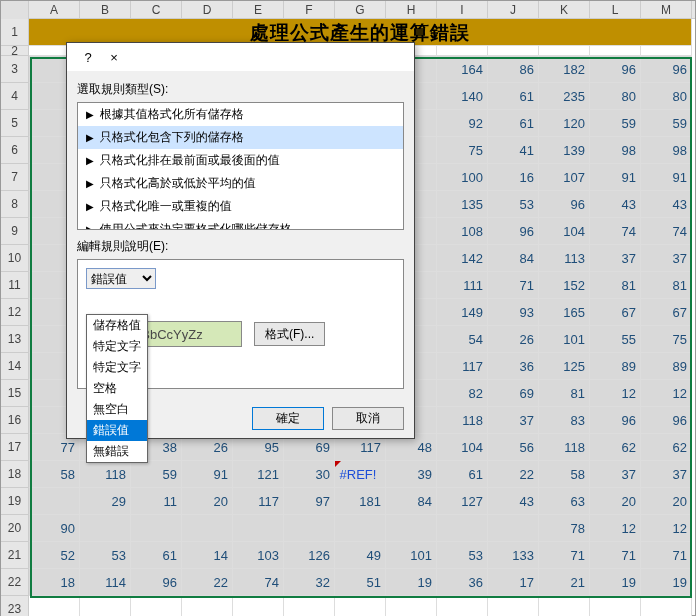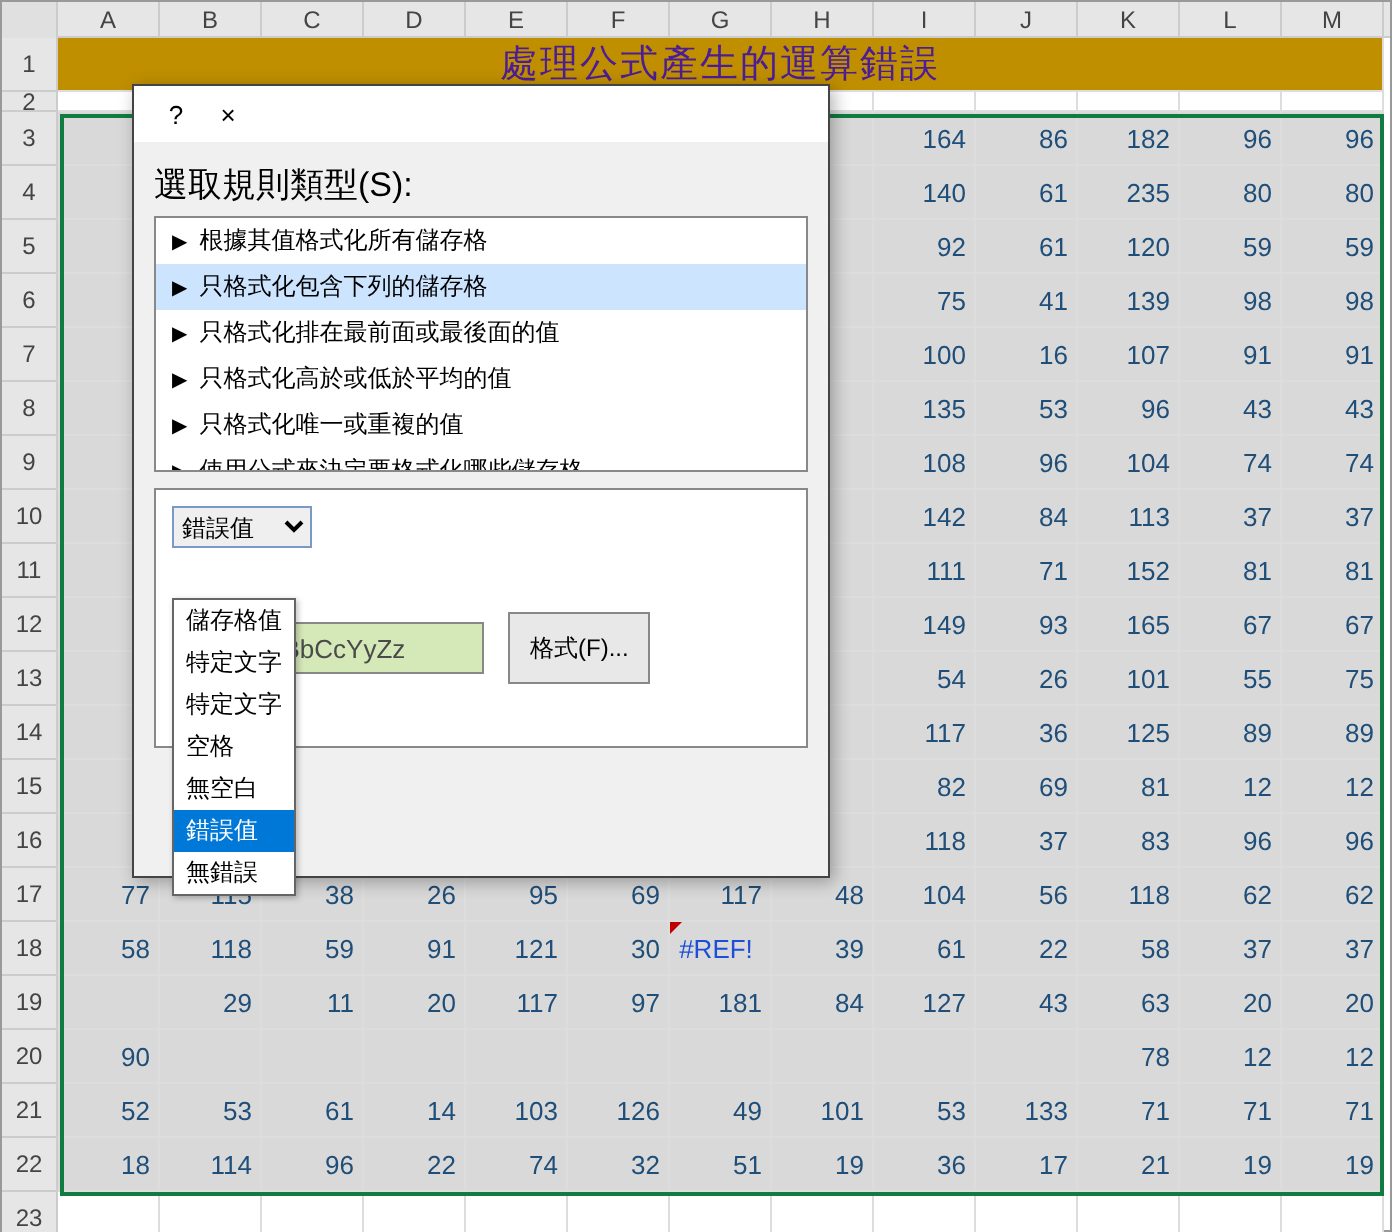--- a/index.html
+++ b/index.html
@@ -6,48 +6,48 @@
 body{background:#fff;width:696px;height:616px;overflow:hidden;position:relative;font-size:13px}
 .sheet{position:absolute;top:0;left:0;width:696px;height:616px;border:1px solid #999}
 .colhdr{display:flex;height:18px;background:#e6e6e6;border-bottom:1px solid #ccc}
 .rh{width:28px;height:18px;background:#e0e0e0;border-right:1px solid #ccc}
 .ch{flex:0 0 51px;text-align:center;font-size:12px;color:#444;border-right:1px solid #ccc;line-height:18px}
 .rows{position:relative}
 .row{display:flex;height:27px}
 .rnum{flex:0 0 28px;background:#e6e6e6;border-right:1px solid #ccc;border-bottom:1px solid #ccc;text-align:center;font-size:12px;color:#444;line-height:27px}
 .cell{flex:0 0 51px;border-right:1px solid #ddd;border-bottom:1px solid #ddd;text-align:right;padding-right:4px;line-height:27px;font-size:13px;color:#1f4e79;background:#d9d9d9}
 .title-row{height:27px}
-.title-merged{flex:0 0 663px;background:#bf8f00;border-right:1px solid #ddd;border-bottom:1px solid #ddd;color:#4c1d95;font-weight:normal;font-size:19px;text-align:center;line-height:27px;letter-spacing:1px}
+.title-merged{flex:0 0 663px;background:#bf8f00;border-right:1px solid #ddd;border-bottom:1px solid #ddd;color:#000000;font-weight:bold;font-size:19px;text-align:center;line-height:27px;letter-spacing:1px}
 .row2 .rnum{height:10px;line-height:10px}
 .row2{height:10px}
 .row2 .cell{height:10px;background:#fff}
 .sel{position:absolute;left:29px;top:56px;width:662px;height:541px;border:2px solid #107c41;pointer-events:none}
 .row23 .cell{background:#fff}
 .err{color:#1d4ed8;position:relative}
 .err::before{content:"";position:absolute;top:0;left:0;border-top:6px solid #c00000;border-right:6px solid transparent}
 
 .dlg{position:absolute;left:66px;top:42px;width:349px;height:397px;background:#f0f0f0;border:1px solid #444;box-shadow:2px 2px 8px rgba(0,0,0,.3);z-index:10}
 .dlg-t{height:28px;background:#fff;display:flex;align-items:center;padding:0 8px;font-size:12px}
 .dlg-t .ttl{flex:1}
 .dlg-t .q,.dlg-t .x{width:26px;text-align:center;font-size:13px;cursor:pointer}
 .dlg-body{padding:8px 10px}
-.lbl{font-size:17px;margin:2px 0 4px}
+.lbl{font-size:12px;margin:2px 0 4px}
 .rulebox{border:1px solid #888;background:#fff;height:128px;overflow:auto;margin-bottom:8px}
 .ritem{padding:3px 8px;font-size:12px;display:flex;align-items:center;cursor:pointer}
 .ritem.sel-r{background:#cde4ff}
 .ritem .arr{margin-right:6px;font-size:10px}
 .fmtbox{border:1px solid #888;background:#fff;padding:8px;min-height:130px;position:relative}
 .combo{display:flex;align-items:center;margin-bottom:6px}
 .combo select{height:21px;font-size:12px;width:70px;border:1px solid #7a99c9}
 .dropdown{position:absolute;top:54px;left:8px;width:62px;background:#fff;border:1px solid #666;z-index:20;box-shadow:1px 1px 3px rgba(0,0,0,.25)}
 .ditem{padding:2px 6px;font-size:12px;cursor:pointer}
 .ditem.hi{background:#0078d7;color:#fff}
 .preview{display:flex;align-items:center;gap:12px;margin-top:32px}
 .pv{width:156px;height:26px;background:#d5e8b8;border:1px solid #888;text-align:center;line-height:26px;font-size:13px;color:#4a4a4a}
-.fmtbtn{height:36px;padding:0 10px;font-size:12px;border:1px solid #888;background:#e8e8e8;cursor:pointer}
+.fmtbtn{height:24px;padding:0 10px;font-size:12px;border:1px solid #888;background:#e8e8e8;cursor:pointer}
 .dlg-btns{display:flex;justify-content:flex-end;gap:8px;padding:10px}
 .dlg-btns button{width:72px;height:23px;font-size:12px;border:1px solid #888;background:#e8e8e8;cursor:pointer}
 .dlg-btns button.def{border:1px solid #0078d7}
 </style>
 </head>
 <body>
 
 <div class="sheet">
   <div class="colhdr">
     <div class="rh"></div>
@@ -434,20 +434,21 @@
   <div class="dlg-body">
     <div class="lbl"><span>選取規則類型(S):</span></div>
     <div class="rulebox" id="rulebox">
         <div class="ritem"><span class="arr">▶</span>根據其值格式化所有儲存格</div>
         <div class="ritem sel-r"><span class="arr">▶</span>只格式化包含下列的儲存格</div>
         <div class="ritem"><span class="arr">▶</span>只格式化排在最前面或最後面的值</div>
         <div class="ritem"><span class="arr">▶</span>只格式化高於或低於平均的值</div>
         <div class="ritem"><span class="arr">▶</span>只格式化唯一或重複的值</div>
         <div class="ritem"><span class="arr">▶</span>使用公式來決定要格式化哪些儲存格</div>
       </div>
+    <div class="lbl"><span>編輯規則說明(E):</span></div>
     <div class="fmtbox">
       <div class="combo">
         <select>
           <option>錯誤值</option>
         </select>
       </div>
       <div class="dropdown" id="dd">
           <div class="ditem">儲存格值</div>
           <div class="ditem">特定文字</div>
           <div class="ditem">特定文字</div>
@@ -455,13 +456,17 @@
           <div class="ditem">無空白</div>
           <div class="ditem hi">錯誤值</div>
           <div class="ditem">無錯誤</div>
         </div>
       <div class="preview">
         <div class="pv">AaBbCcYyZz</div>
         <button class="fmtbtn">格式(F)...</button>
       </div>
     </div>
   </div>
+  <div class="dlg-btns">
+    <button class="def">確定</button>
+    <button>取消</button>
+  </div>
 </div>
 
 </body></html>

